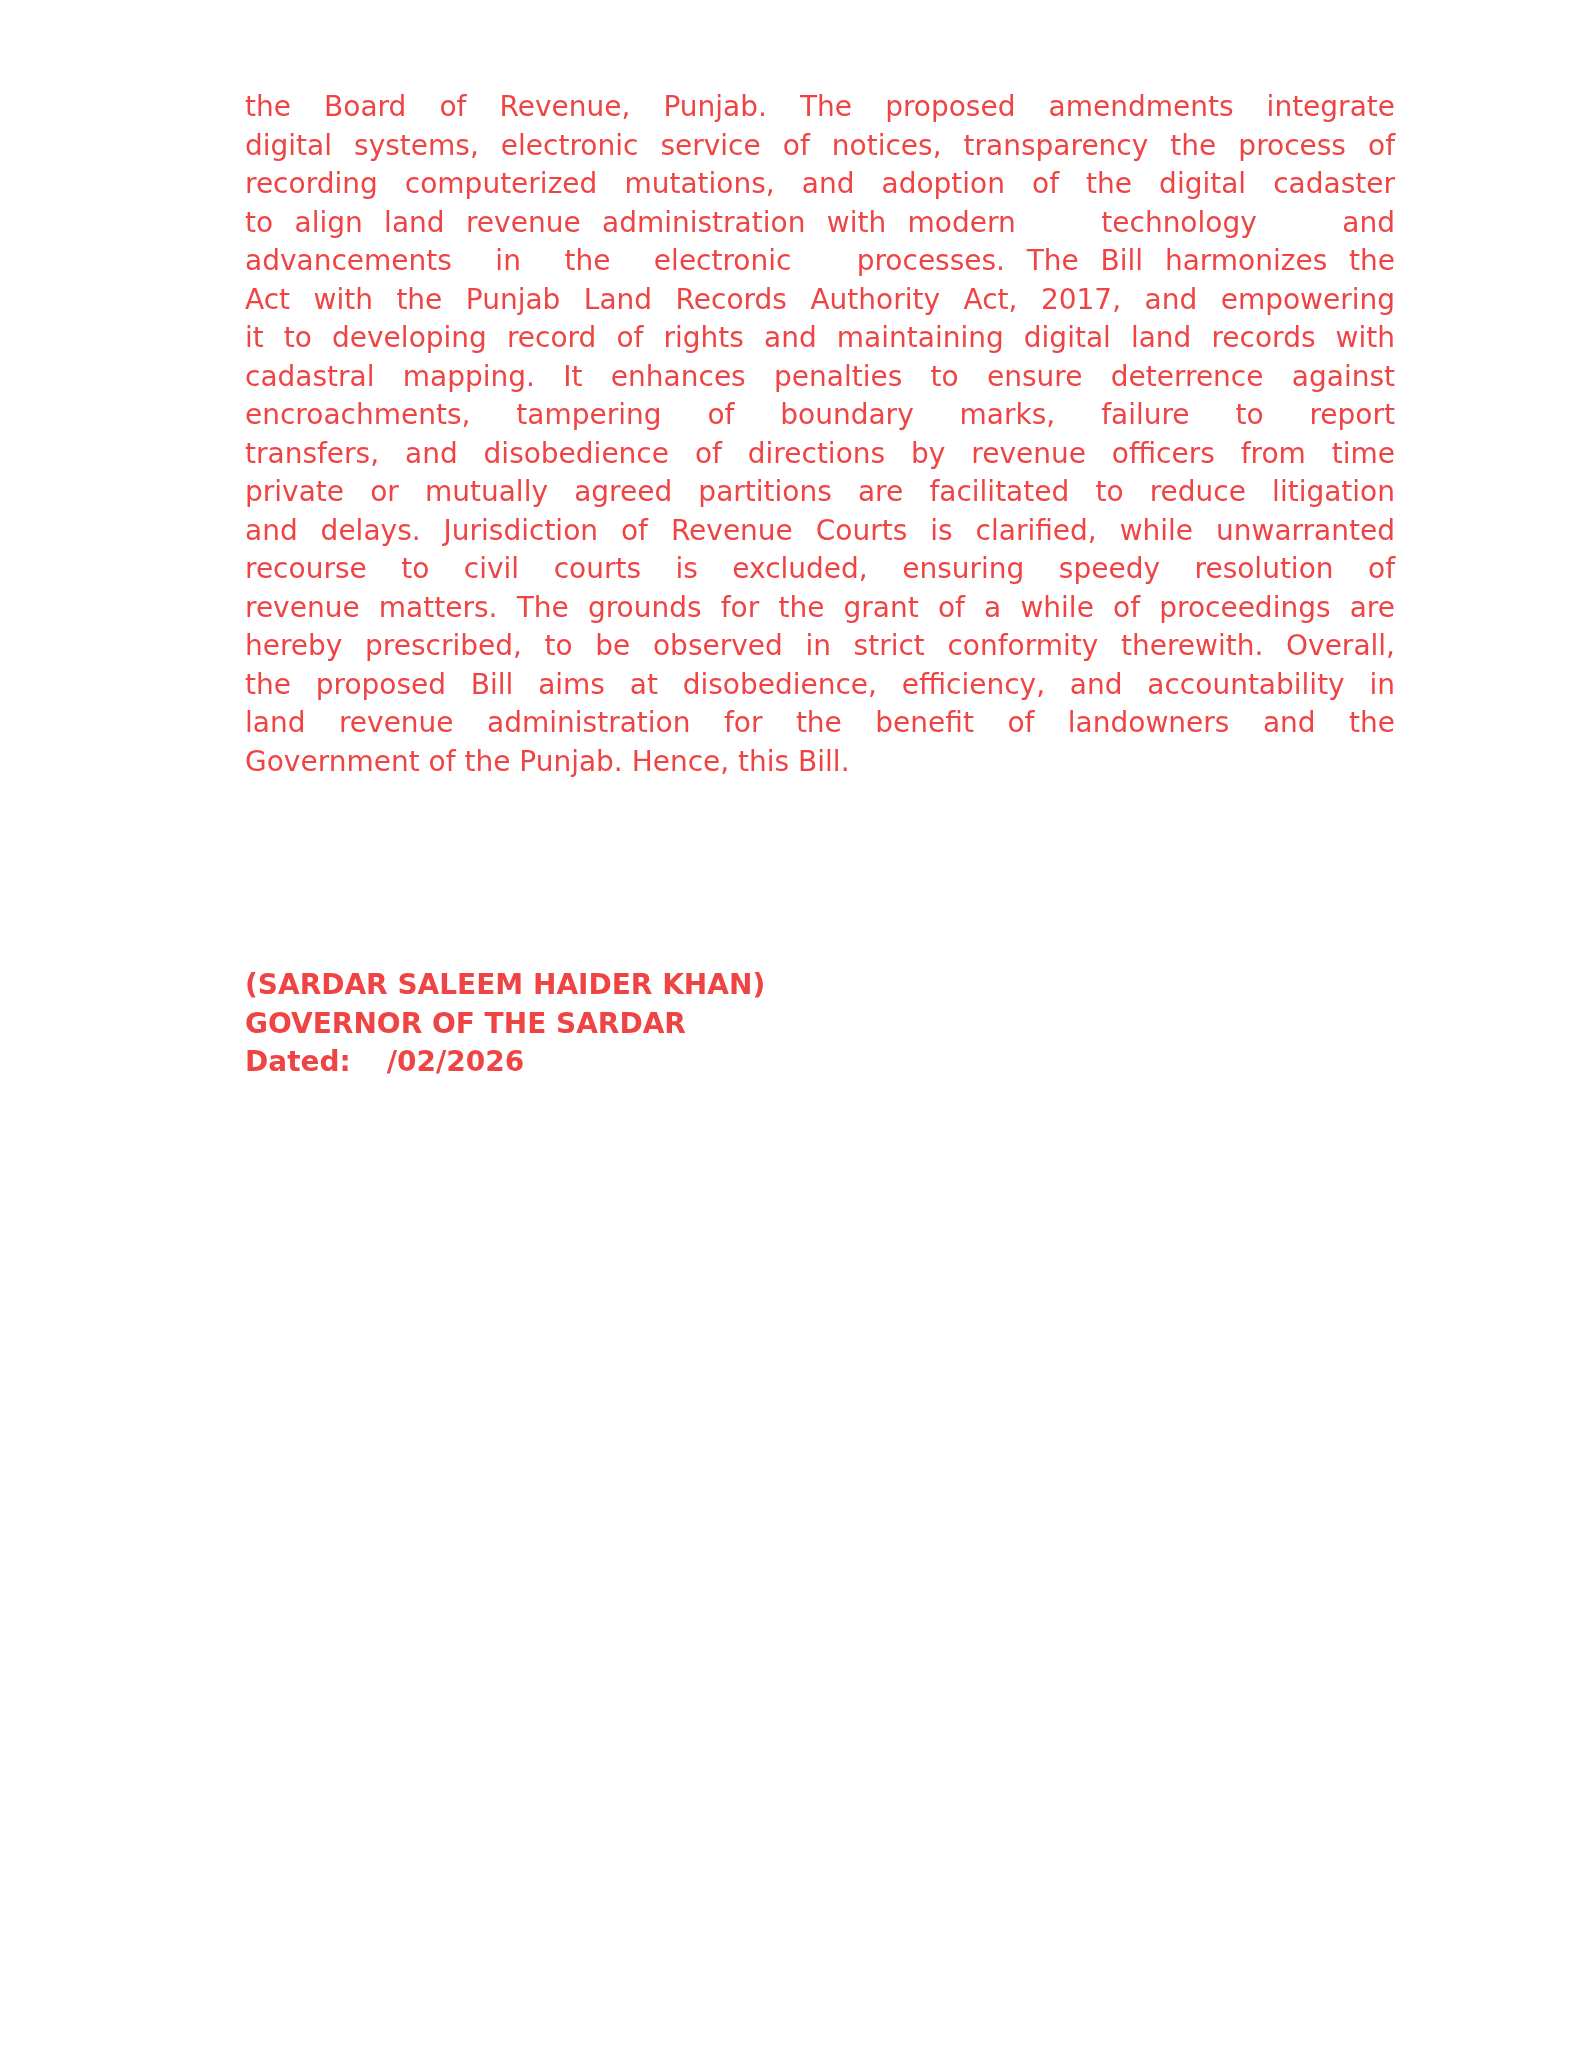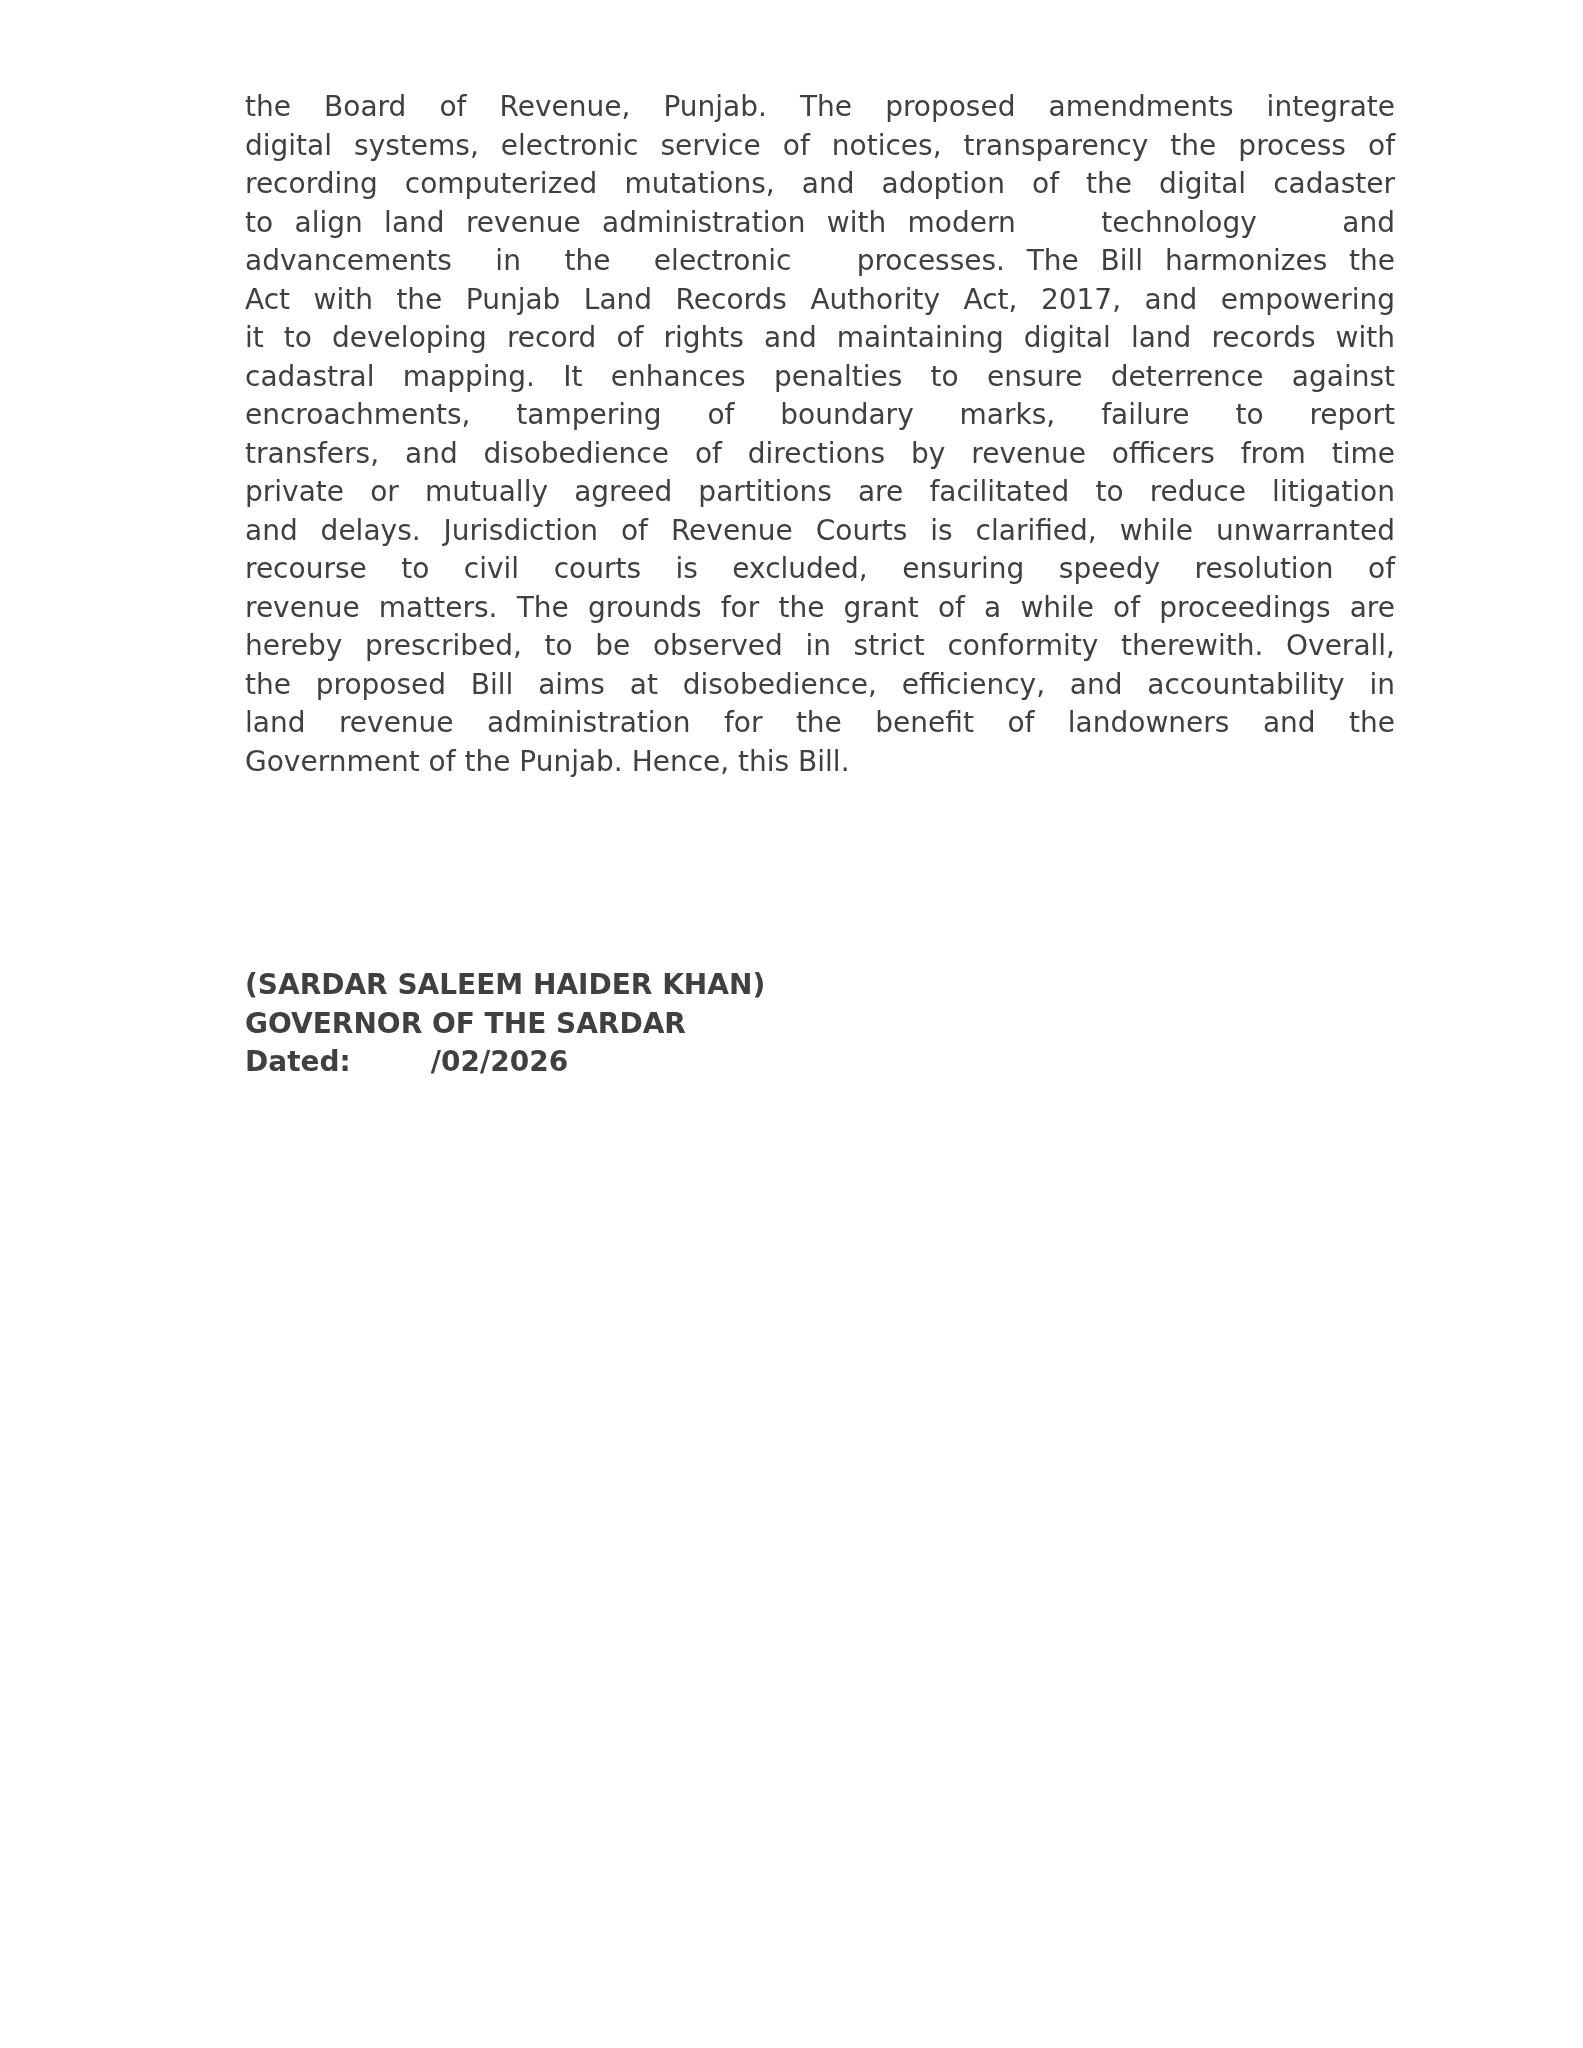--- a/index.html
+++ b/index.html
@@ -7,21 +7,21 @@
     padding: 0;
     background: #ffffff;
   }
   .page {
     position: relative;
     width: 1583px;
     height: 2048px;
     background: #ffffff;
     overflow: hidden;
     font-family: "DejaVu Sans", sans-serif;
-    color: #404040;
+    color: #ef4444;
   }
   .body-text {
     position: absolute;
     left: 245px;
     top: 88px;
     width: 1150px;
     font-size: 28px;
     line-height: 38.5px;
   }
   .para-line {
@@ -42,21 +42,21 @@
     font-weight: bold;
   }
   .sig-line {
     text-align: left;
   }
   .dated-line {
     text-align: left;
   }
   .dated-value {
     display: inline-block;
-    margin-left: 80px;
+    margin-left: 36px;
   }
 </style>
 </head>
 <body>
 
 <div class="page">
 
   <div class="body-text">
       <div class="para-line">the Board of Revenue, Punjab. The proposed amendments integrate</div>
       <div class="para-line">digital systems, electronic service of notices, transparency the process of</div>

